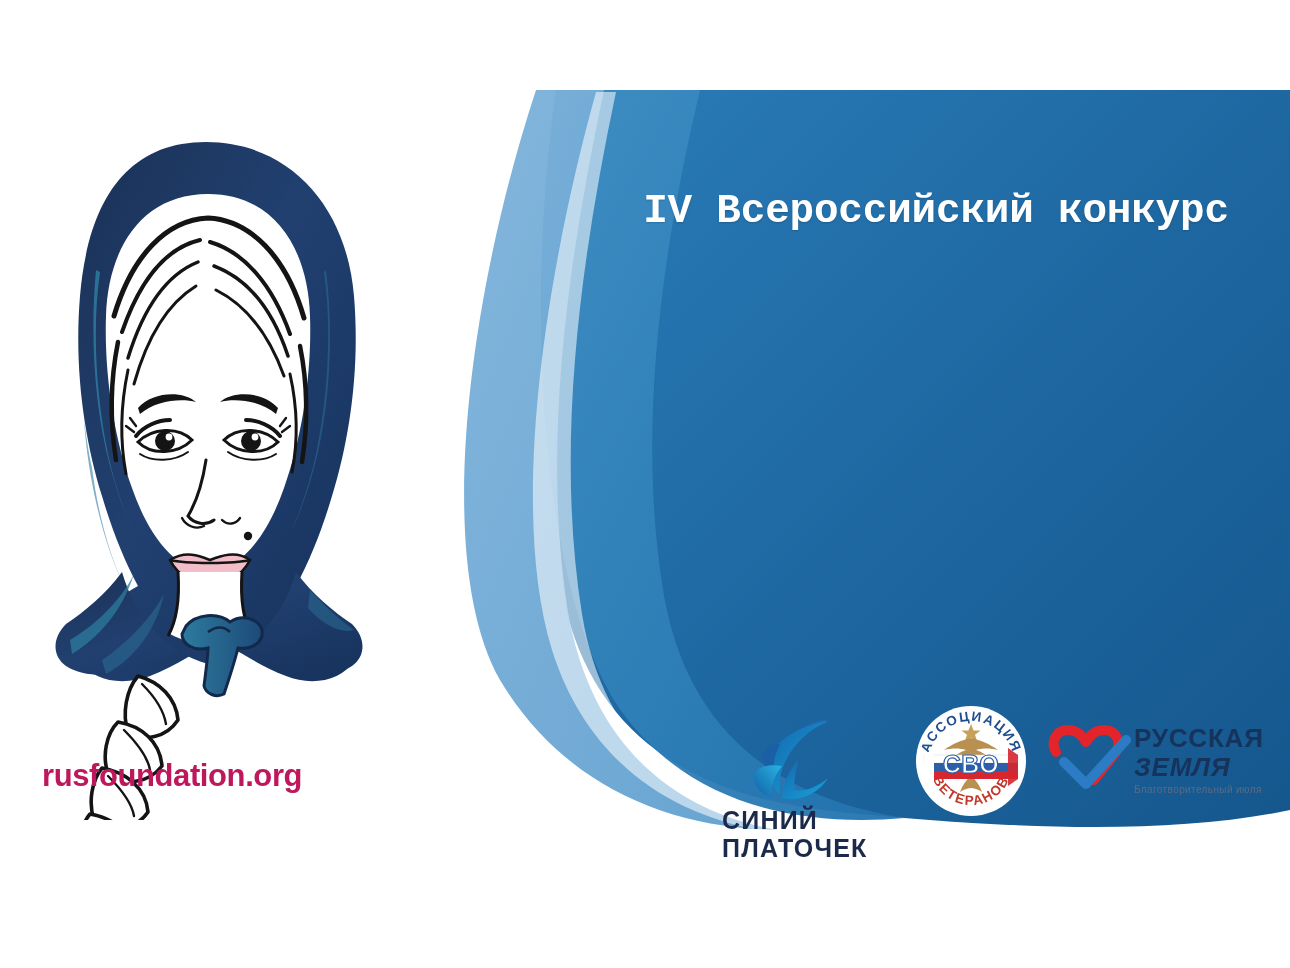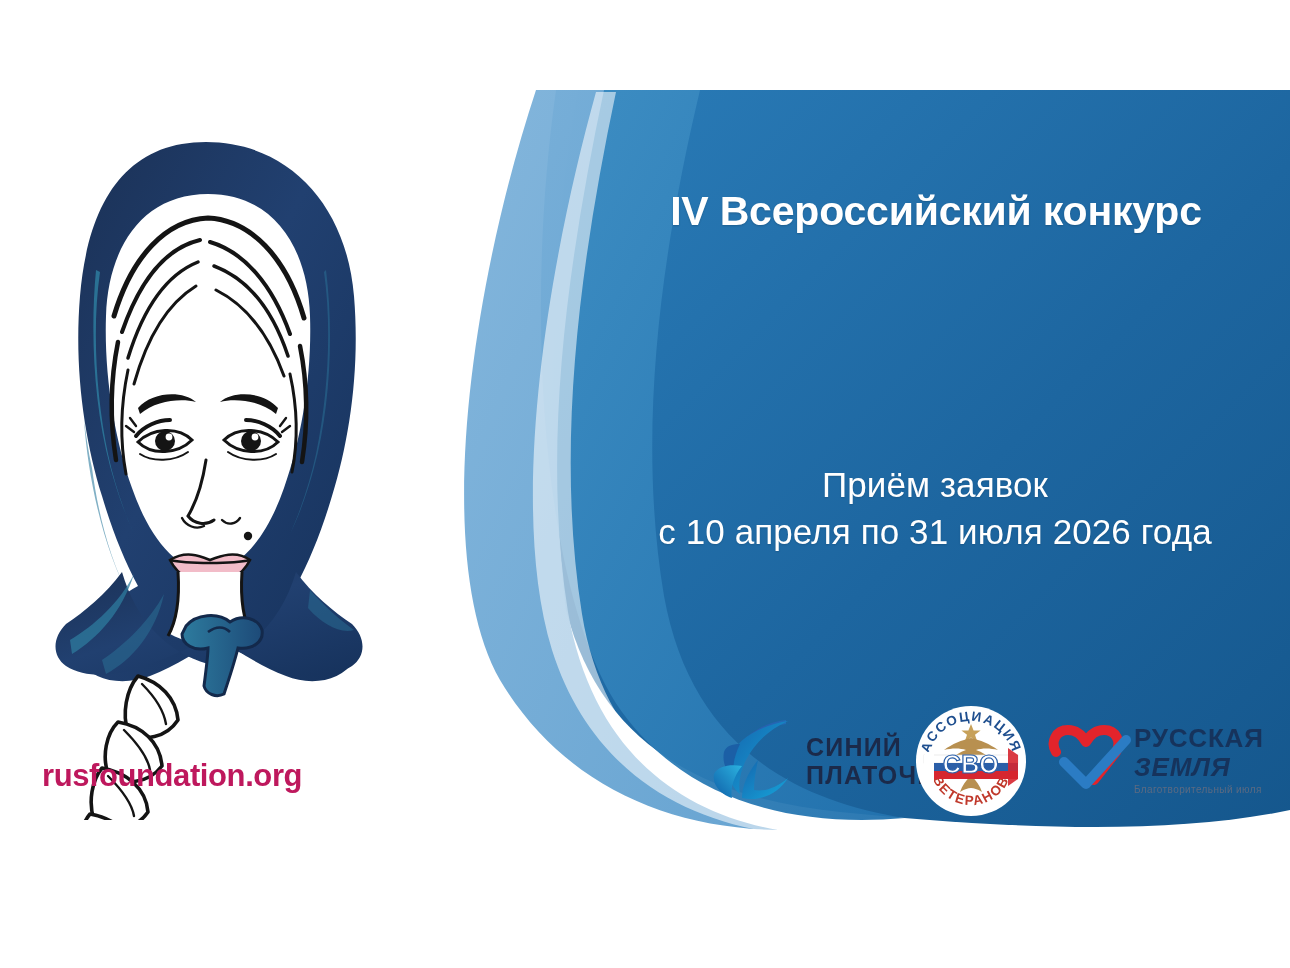--- a/index.html
+++ b/index.html
@@ -57,20 +57,21 @@
     left: 600px;
     top: 186px;
     width: 672px;
     text-align: center;
     color: #ffffff;
     font-weight: bold;
     font-size: 41px;
     line-height: 1.23;
     letter-spacing: -0.2px;
     text-shadow: 0 1px 2px rgba(0,0,0,0.18);
+    font-family: Liberation Mono, monospace;
   }
   .headline .hl-line { display: block; white-space: nowrap; }
 
   
   .subtitle {
     position: absolute;
     left: 590px;
     top: 462px;
     width: 690px;
     text-align: center;
@@ -89,21 +90,21 @@
     left: 700px;
     top: 700px;
     width: 570px;
     height: 120px;
   }
   .logo {
     position: absolute;
     display: flex;
     align-items: center;
   }
-  .logo-blue-scarf { left: 4px; top: 14px; }
+  .logo-blue-scarf { left: 16px; top: 14px; flex-direction: column; }
   .logo-svo { left: 212px; top: 2px; }
   .logo-rus-zemlya { left: 346px; top: 22px; }
 
   .bp-text {
     margin-left: 6px;
     line-height: 1.0;
     color: #1b2a4a;
     font-weight: bold;
     font-family: "Liberation Sans", sans-serif;
   }
@@ -333,24 +334,20 @@
       <path d="M126,732 C128,752 132,770 138,782"></path>
     </g>
   </svg>
 
   <div class="site-url">rusfoundation.org</div>
 
   <div class="headline">
     <span class="hl-line">IV Всероссийский конкурс</span>
   </div>
 
-  <div class="subtitle">
-    <span class="sub-line">Приём заявок</span>
-    <span class="sub-line">с 10 апреля по 31 июля 2026 года</span>
-  </div>
 
   <div class="logo-row">
 
     <div class="logo logo-blue-scarf">
       <svg width="96" height="94" viewBox="0 0 96 94">
         <defs>
           <linearGradient id="swA" x1="0" y1="0" x2="1" y2="1">
             <stop offset="0%" stop-color="#3b3f9e"></stop>
             <stop offset="55%" stop-color="#1f6fb8"></stop>
             <stop offset="100%" stop-color="#0e9bd4"></stop>

